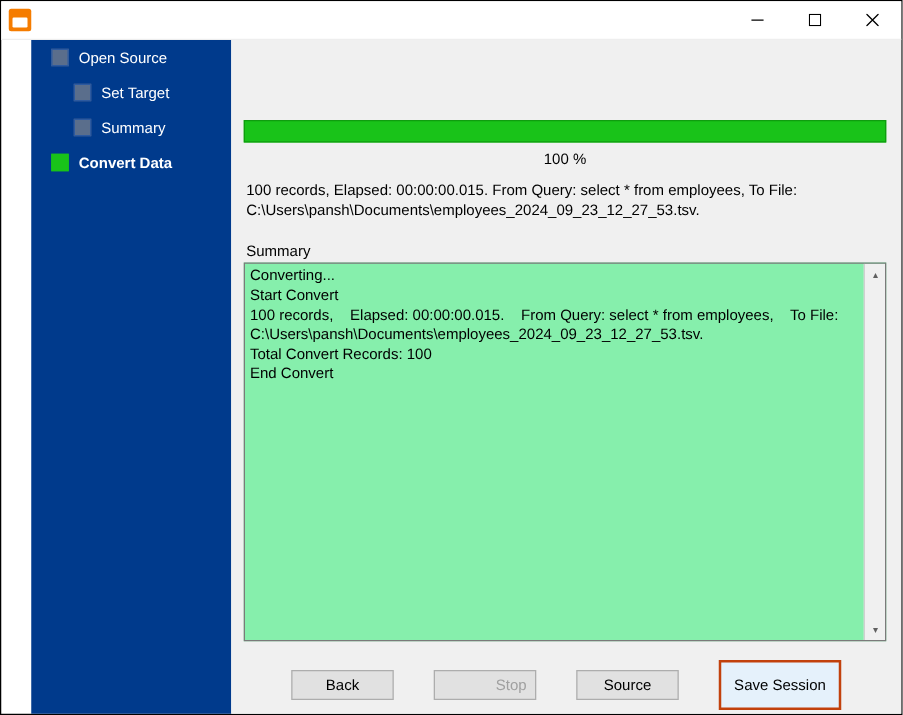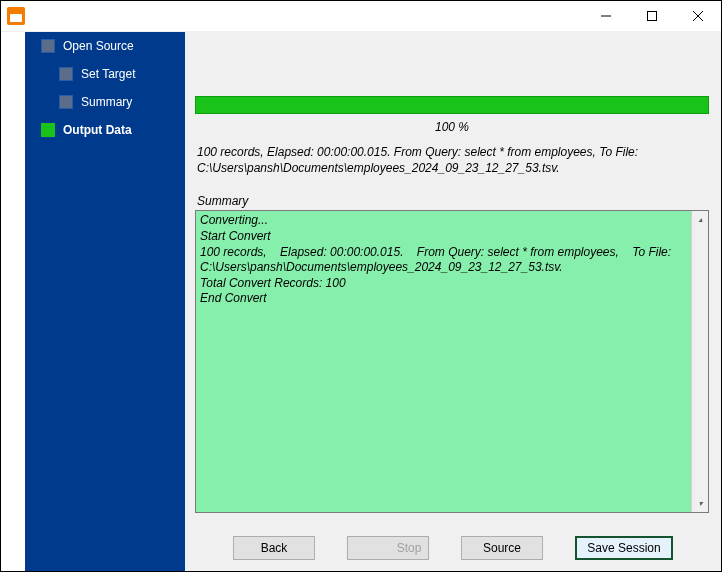--- a/index.html
+++ b/index.html
@@ -41,21 +41,21 @@
     width:14px; height:14px; background:#5a6e8c; margin-right:8px; flex-shrink:0;
     border:1px solid #2d5aa0;
   }
   .tree li.active { font-weight:bold; }
   .tree li.active .box { background:#19c319; border-color:#19c319; }
   .main {
     flex:1; background:#f0f0f0; display:flex; flex-direction:column; min-width:0;
     padding:0;
   }
   .body-area {
-    flex:1; display:flex; flex-direction:column; padding:0 12px 0 10px; min-height:0;font-style:italic;
+    flex:1; display:flex; flex-direction:column; padding:0 12px 0 10px; min-height:0;
   }
   .spacer-top { height:64px; }
   .progress-wrap { }
   .progress-track {
     height:18px; background:#19c319; border:1px solid #0f9d0f;
   }
   .progress-percent {
     text-align:center; padding:6px 0 10px 0; font-size:12px;
   }
   .status-lines {
@@ -85,21 +85,21 @@
   .button-row {
     height:46px; display:flex; align-items:center; justify-content:center;
     gap:32px; padding:0 12px;
   }
   .btn {
     width:82px; height:24px; background:#e1e1e1; border:1px solid #adadad;
     font-size:12px; display:flex; align-items:center; justify-content:center;
     font-family:inherit; cursor:default;
   }
   .btn.disabled { color:#a0a0a0;padding-left:48px; }
-  .btn.primary { border:2px solid #14532d; background:#e5f1fb; width:98px; height:24px; }
+  .btn.primary { border:2px solid #c2410c; background:#e5f1fb; width:98px; height:40px; }
 </style>
 </head>
 <body>
 
 <div class="window">
 
   <div class="titlebar">
     <div class="app-icon"></div>
     <div class="win-controls">
       <div class="win-btn">
@@ -131,21 +131,21 @@
         <li class="child">
           <span class="box"></span>
           <span>Set Target</span>
         </li>
         <li class="child">
           <span class="box"></span>
           <span>Summary</span>
         </li>
         <li class="active">
           <span class="box"></span>
-          <span>Output Data</span>
+          <span>Convert Data</span>
         </li>
       </ul>
     </div>
 
     <div class="main">
       <div class="body-area">
         <div class="spacer-top"></div>
 
         <div class="progress-wrap">
           <div class="progress-track"></div>

